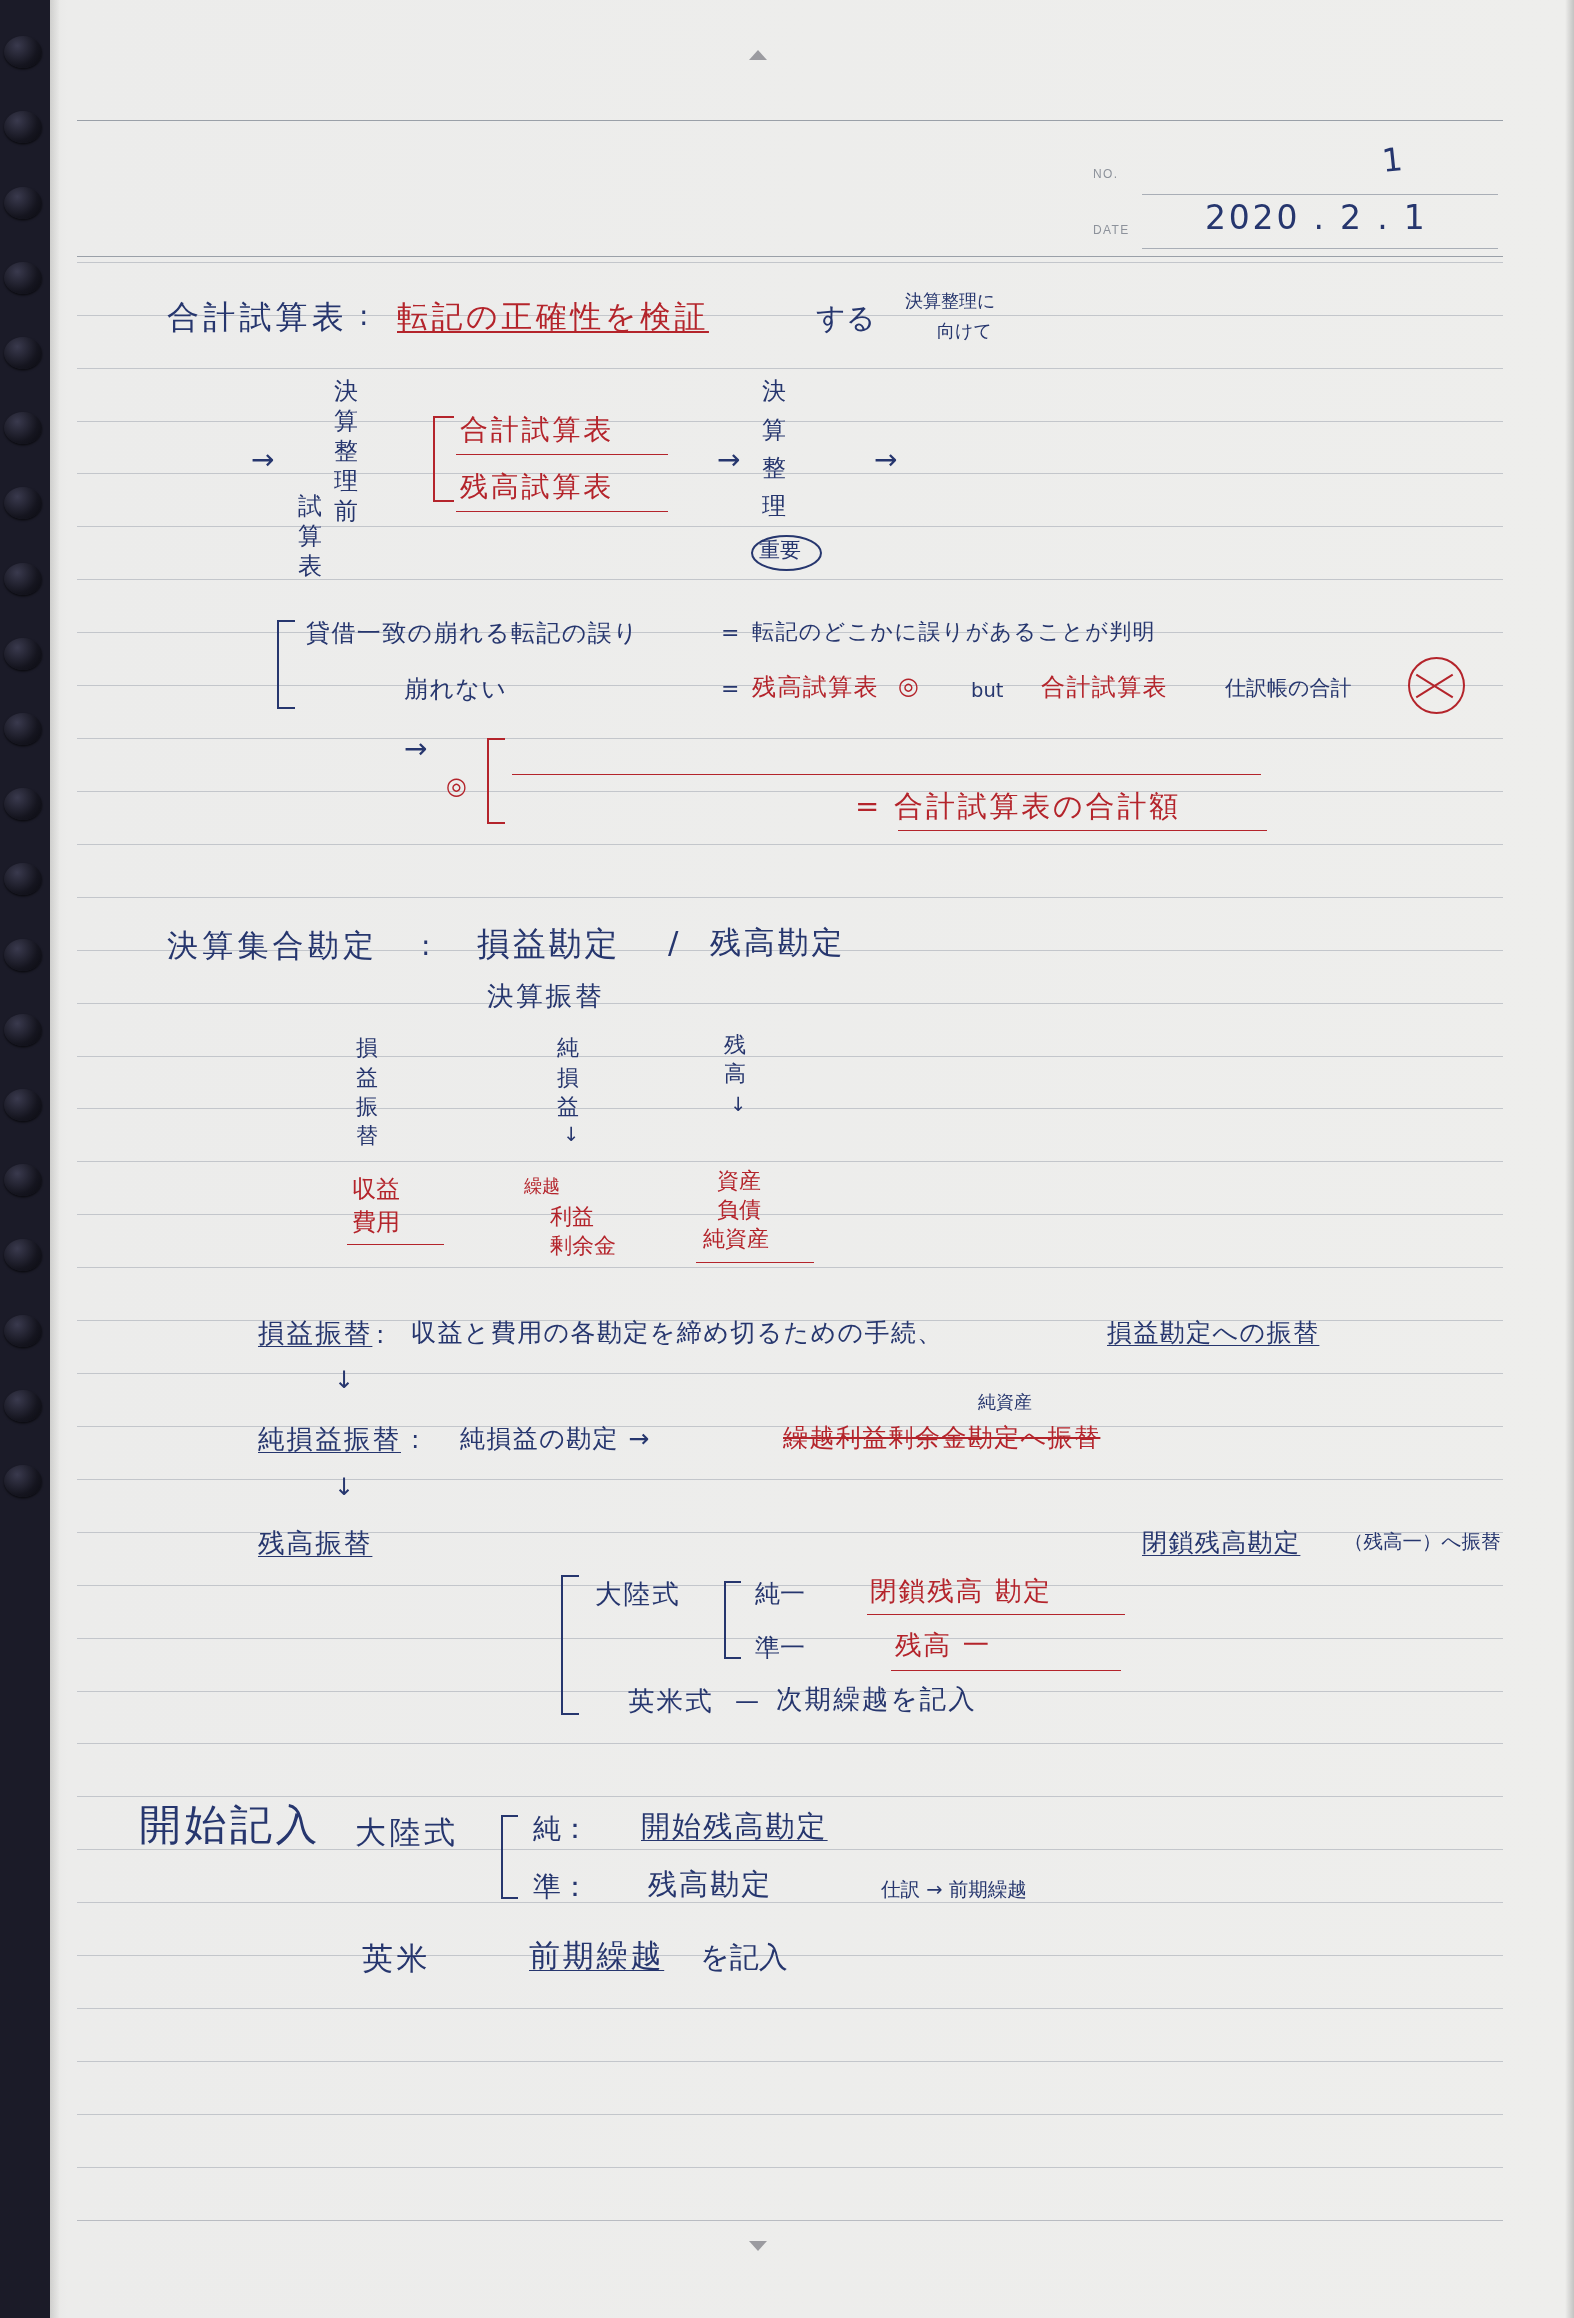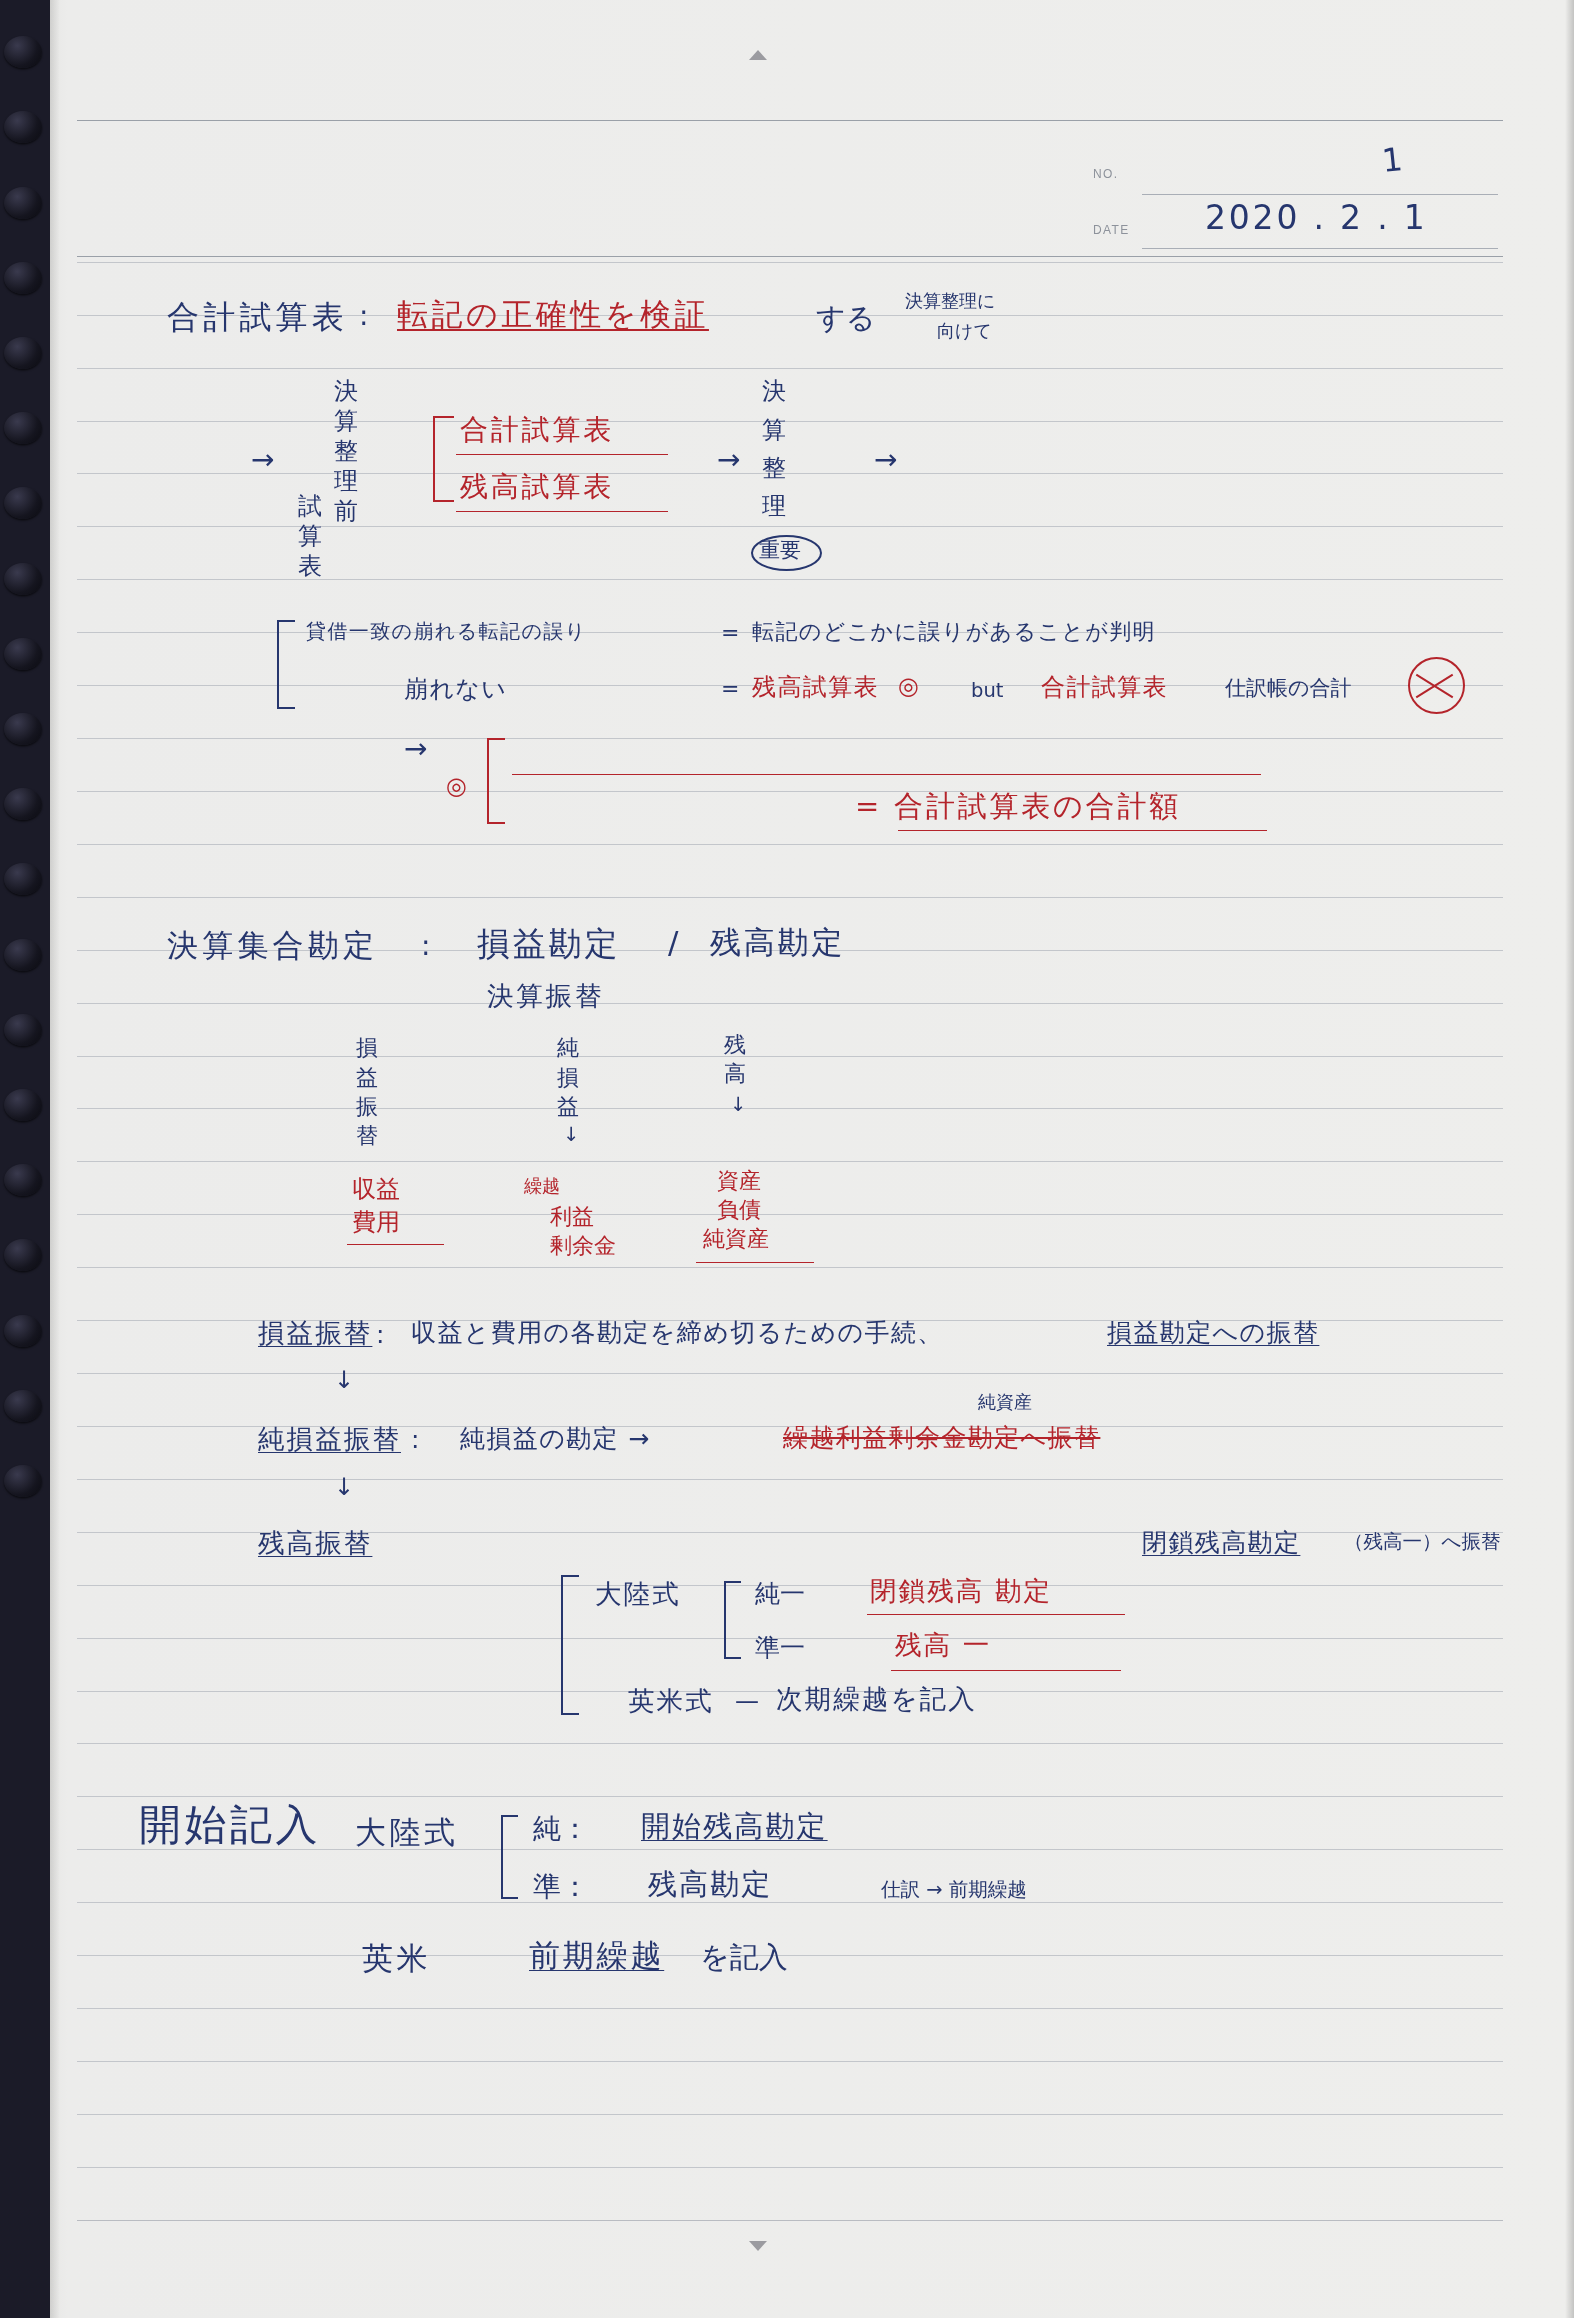--- a/index.html
+++ b/index.html
@@ -84,21 +84,21 @@
     font-family: "DejaVu Sans", sans-serif;
     color: #1d2a5c;
     white-space: nowrap;
     line-height: 1;
     transform-origin: left center;
   }
   .blue  { color: #26366e; }
   .red   { color: #b4242b; }
 
   .u  { text-decoration: underline; text-decoration-thickness: 1.4px; text-underline-offset: 3.5px; }
-  .ur { text-decoration: underline; text-decoration-color:#b4242b; text-decoration-thickness: 2.1px; text-underline-offset: 4.2px; font-family: Liberation Mono, monospace; }
+  .ur { text-decoration: underline; text-decoration-color:#b4242b; text-decoration-thickness: 2.1px; text-underline-offset: 4.2px; }
 
   
   .stroke { position: absolute; background: #26366e; }
   .stroke.red { background: #b4242b; }
 
   .vline { width: 2.1px; }
   .hline { height: 2.1px; }
 
   .circle-mark {
     position: absolute;
@@ -243,21 +243,21 @@
   <div class="hw blue" style="left:762px; top:418px; font-size:24px">算</div>
   <div class="hw blue" style="left:762px; top:456px; font-size:24px">整</div>
   <div class="hw blue" style="left:762px; top:494px; font-size:24px">理</div>
   <div class="circle-mark" style="left:751px; top:535px; width:67px; height:32px"></div>
   <div class="hw blue" style="left:759px; top:540px; font-size:21px">重要</div>
 
   <div class="stroke vline" style="left:277px; top:620px; height:89px"></div>
   <div class="stroke hline" style="left:277px; top:620px; width:18px"></div>
   <div class="stroke hline" style="left:277px; top:707px; width:18px"></div>
 
-  <div class="hw blue" style="left:306px; top:621px; font-size:20px; letter-spacing:1.4px">貸借一致の崩れる転記の誤り</div>
+  <div class="hw blue" style="left:306px; top:621px; font-size:24px; letter-spacing:1.4px">貸借一致の崩れる転記の誤り</div>
   <div class="hw blue" style="left:721px; top:622px; font-size:22px">=</div>
   <div class="hw blue" style="left:752px; top:621px; font-size:22px; letter-spacing:1.4px">転記のどこかに誤りがあることが判明</div>
 
   <div class="hw blue" style="left:404px; top:677px; font-size:24px; letter-spacing:1.4px">崩れない</div>
   <div class="hw blue" style="left:721px; top:678px; font-size:22px">=</div>
   <div class="hw red" style="left:752px; top:675px; font-size:24px; letter-spacing:1.4px">残高試算表</div>
   <div class="hw red" style="left:898px; top:674px; font-size:24px">◎</div>
   <div class="hw blue" style="left:971px; top:681px; font-size:19.5px">but</div>
   <div class="hw red" style="left:1041px; top:675px; font-size:24px; letter-spacing:1.4px">合計試算表</div>
   <div class="hw blue" style="left:1225px; top:678px; font-size:21px">仕訳帳の合計</div>

